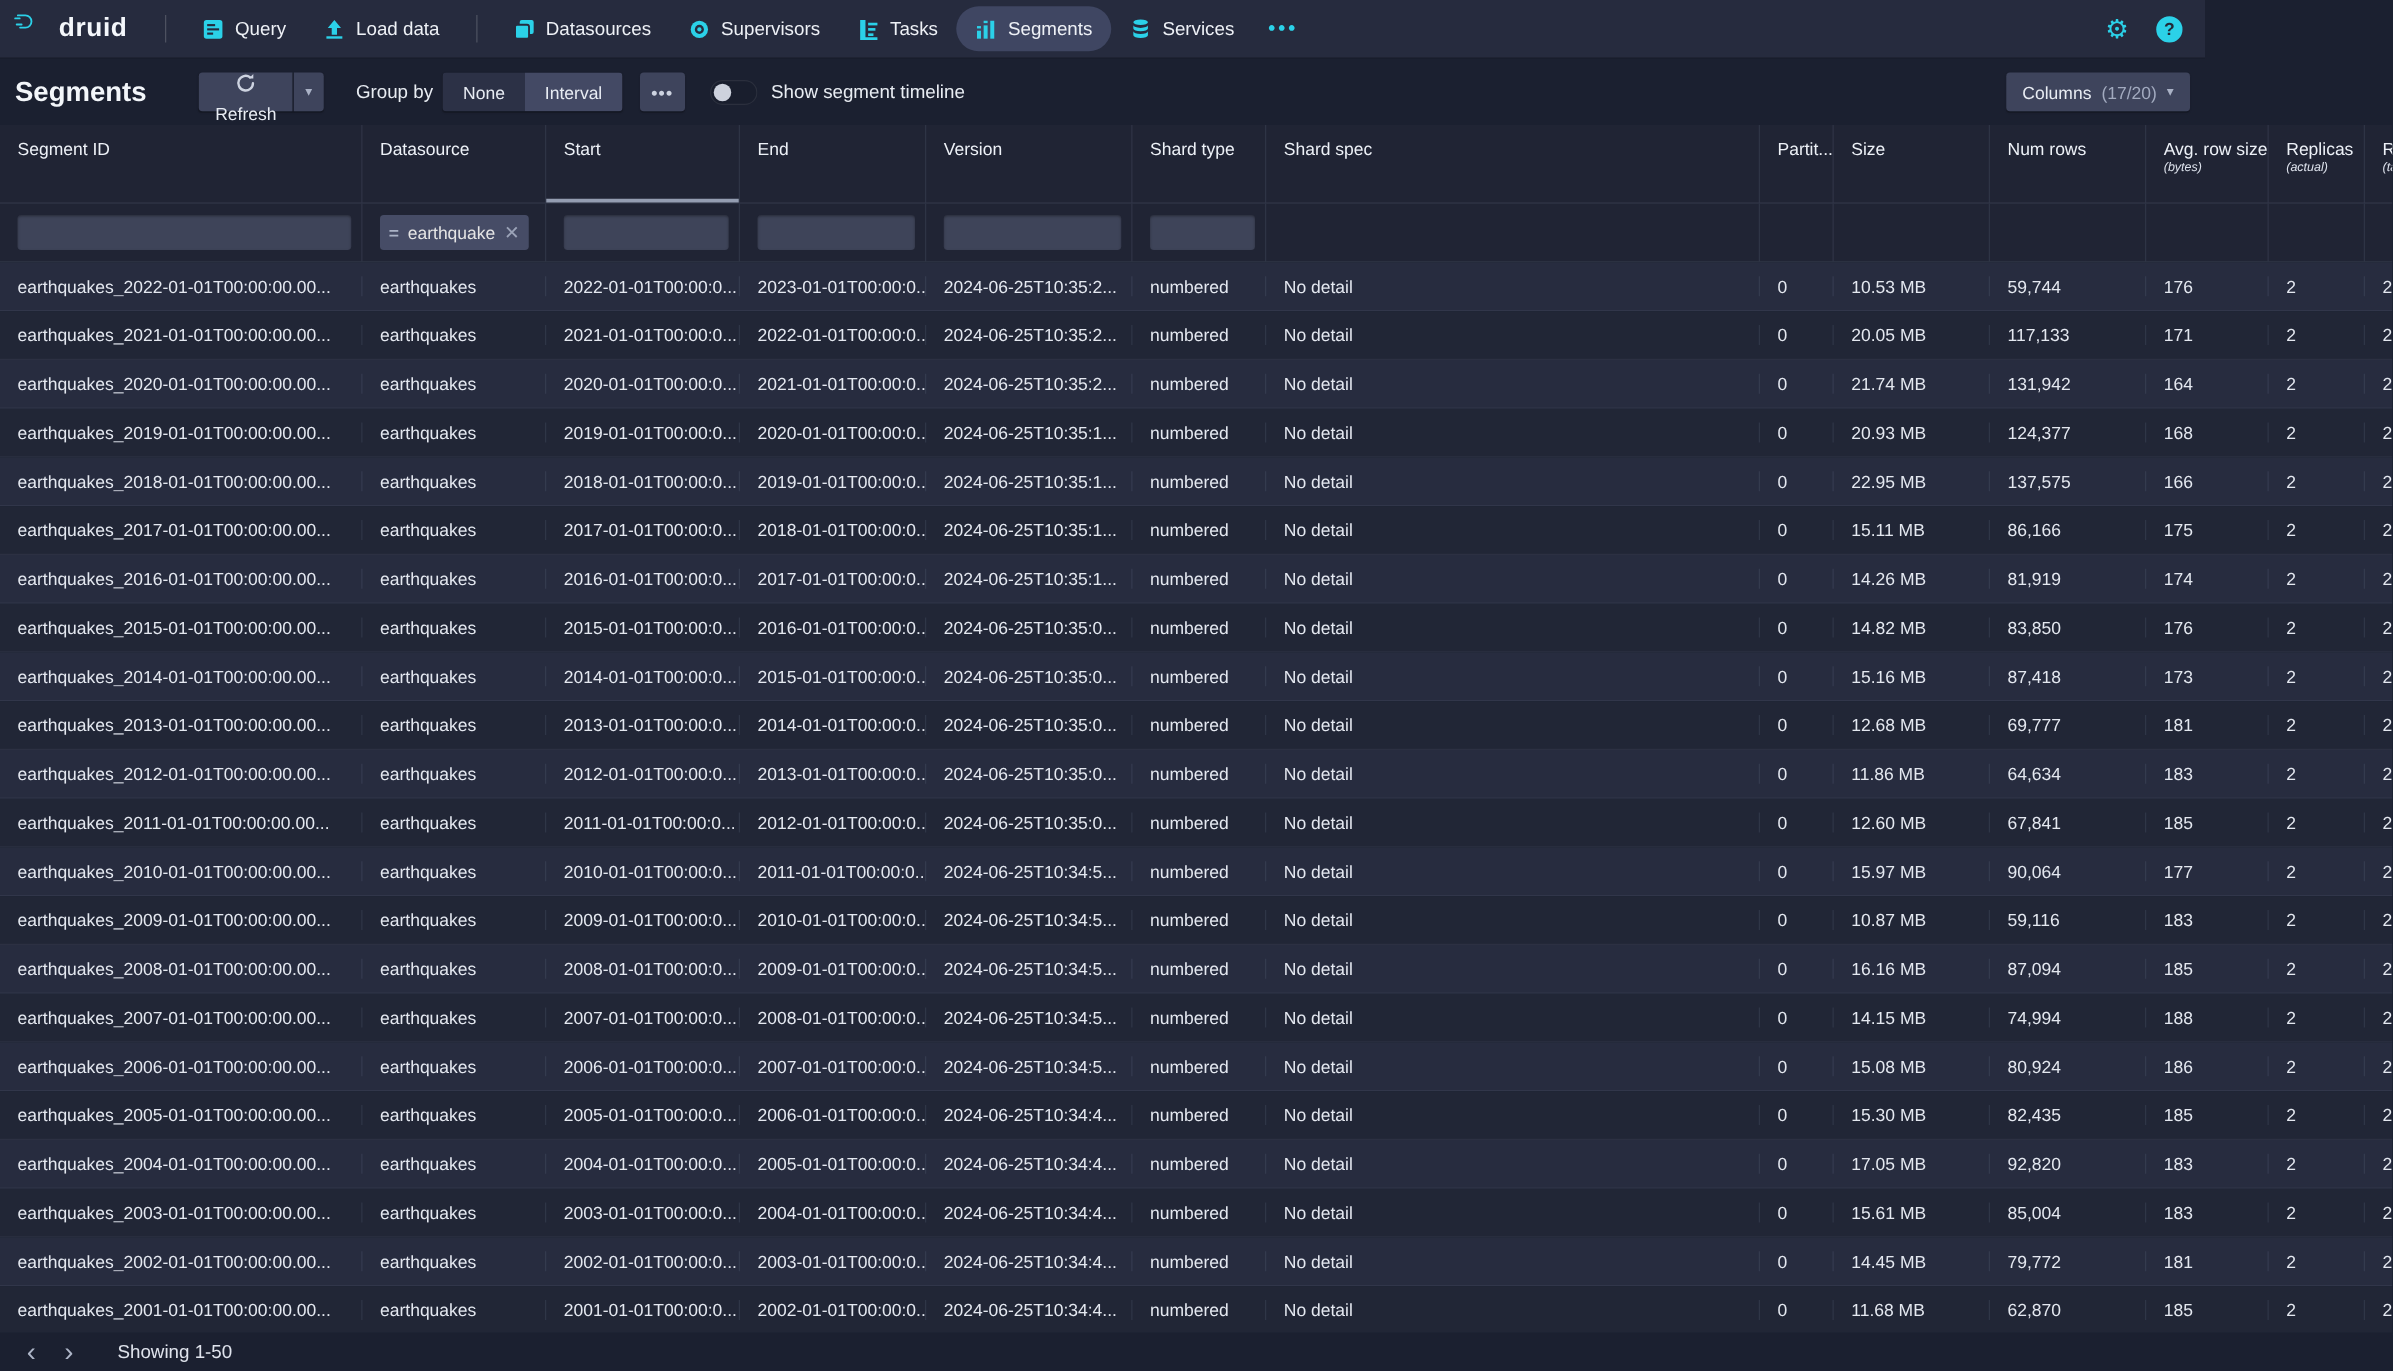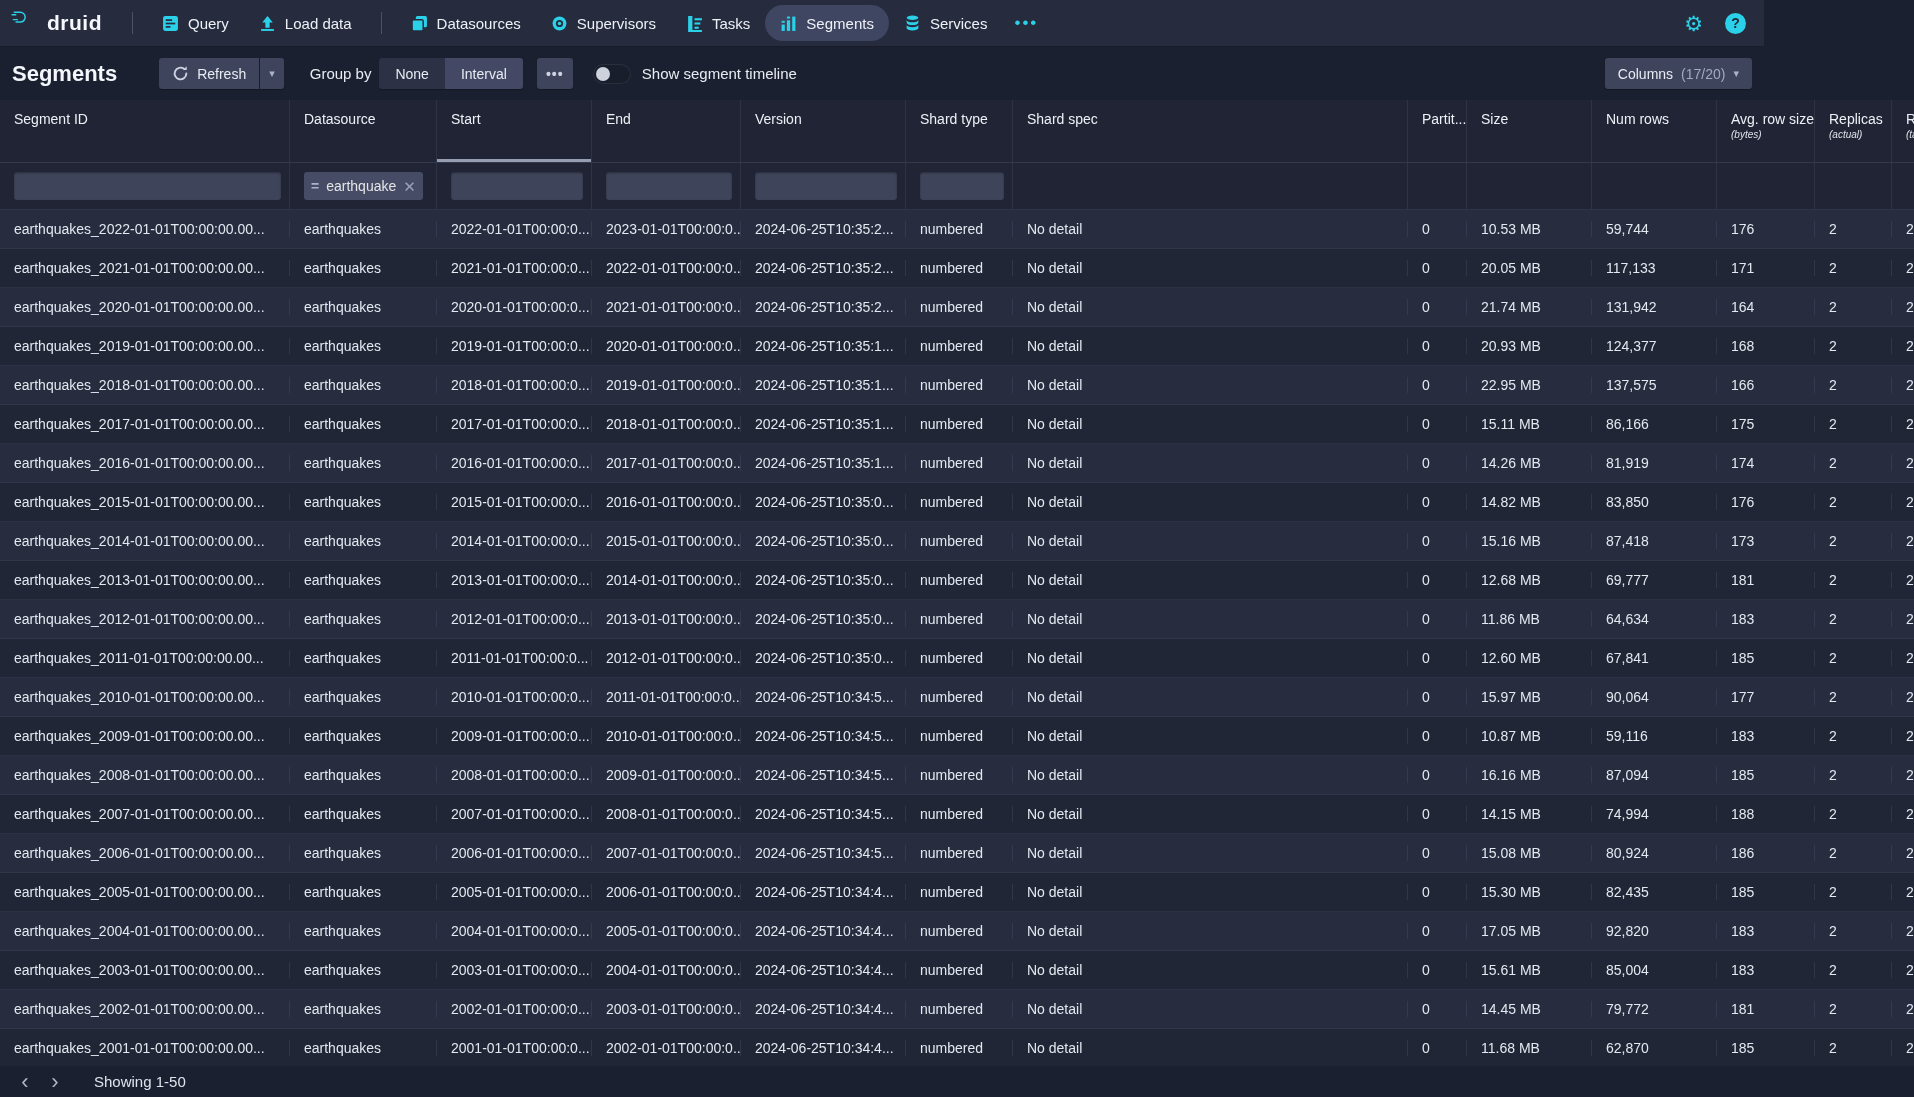--- a/index.html
+++ b/index.html
@@ -24,21 +24,21 @@
   .help { width:21px; height:21px; border-radius:50%; background:#2bd1e8; color:#232837;
           font-weight:700; font-size:14px; display:flex; align-items:center; justify-content:center; cursor:pointer; }
 
   
   .toolbar { height:53px; display:flex; align-items:center; padding:0 12px; background:#1b2030; }
   .page-title { font-size:22px; font-weight:700; color:#f3f6fa; margin-right:42px; }
   .btn { height:31px; background:#3e445c; border:none; border-radius:3px; color:#e8ecf3;
          font-size:14px; font-family:inherit; display:inline-flex; align-items:center;
          gap:8px; padding:0 13px; cursor:pointer; box-shadow:0 1px 1px rgba(0,0,0,.25); }
   .btn-group { display:inline-flex; }
-  .btn-group .btn:first-child { border-radius:3px 0 0 3px; }
+  .btn-group .btn:first-child { border-radius:3px 0 0 3px;flex-direction:column; }
   .btn-group .btn:last-child { border-radius:0 3px 3px 0; margin-left:1px; padding:0 9px; }
   .caret { font-size:11px; color:#aab2c6; }
   .label-text { font-size:15px; color:#e8ecf2; }
   .group-by-label { margin:0 8px 0 26px; }
   .seg-group { display:inline-flex; border-radius:3px; overflow:hidden; box-shadow:0 1px 1px rgba(0,0,0,.25); }
   .seg-btn { height:31px; border:none; font-family:inherit; font-size:14px; color:#e8ecf3;
              padding:0 16px; cursor:pointer; }
   .seg-btn.inactive { background:#2c3146; }
   .seg-btn.active { background:#434964; }
   .more-btn { margin-left:14px; width:36px; justify-content:center; letter-spacing:1px;

